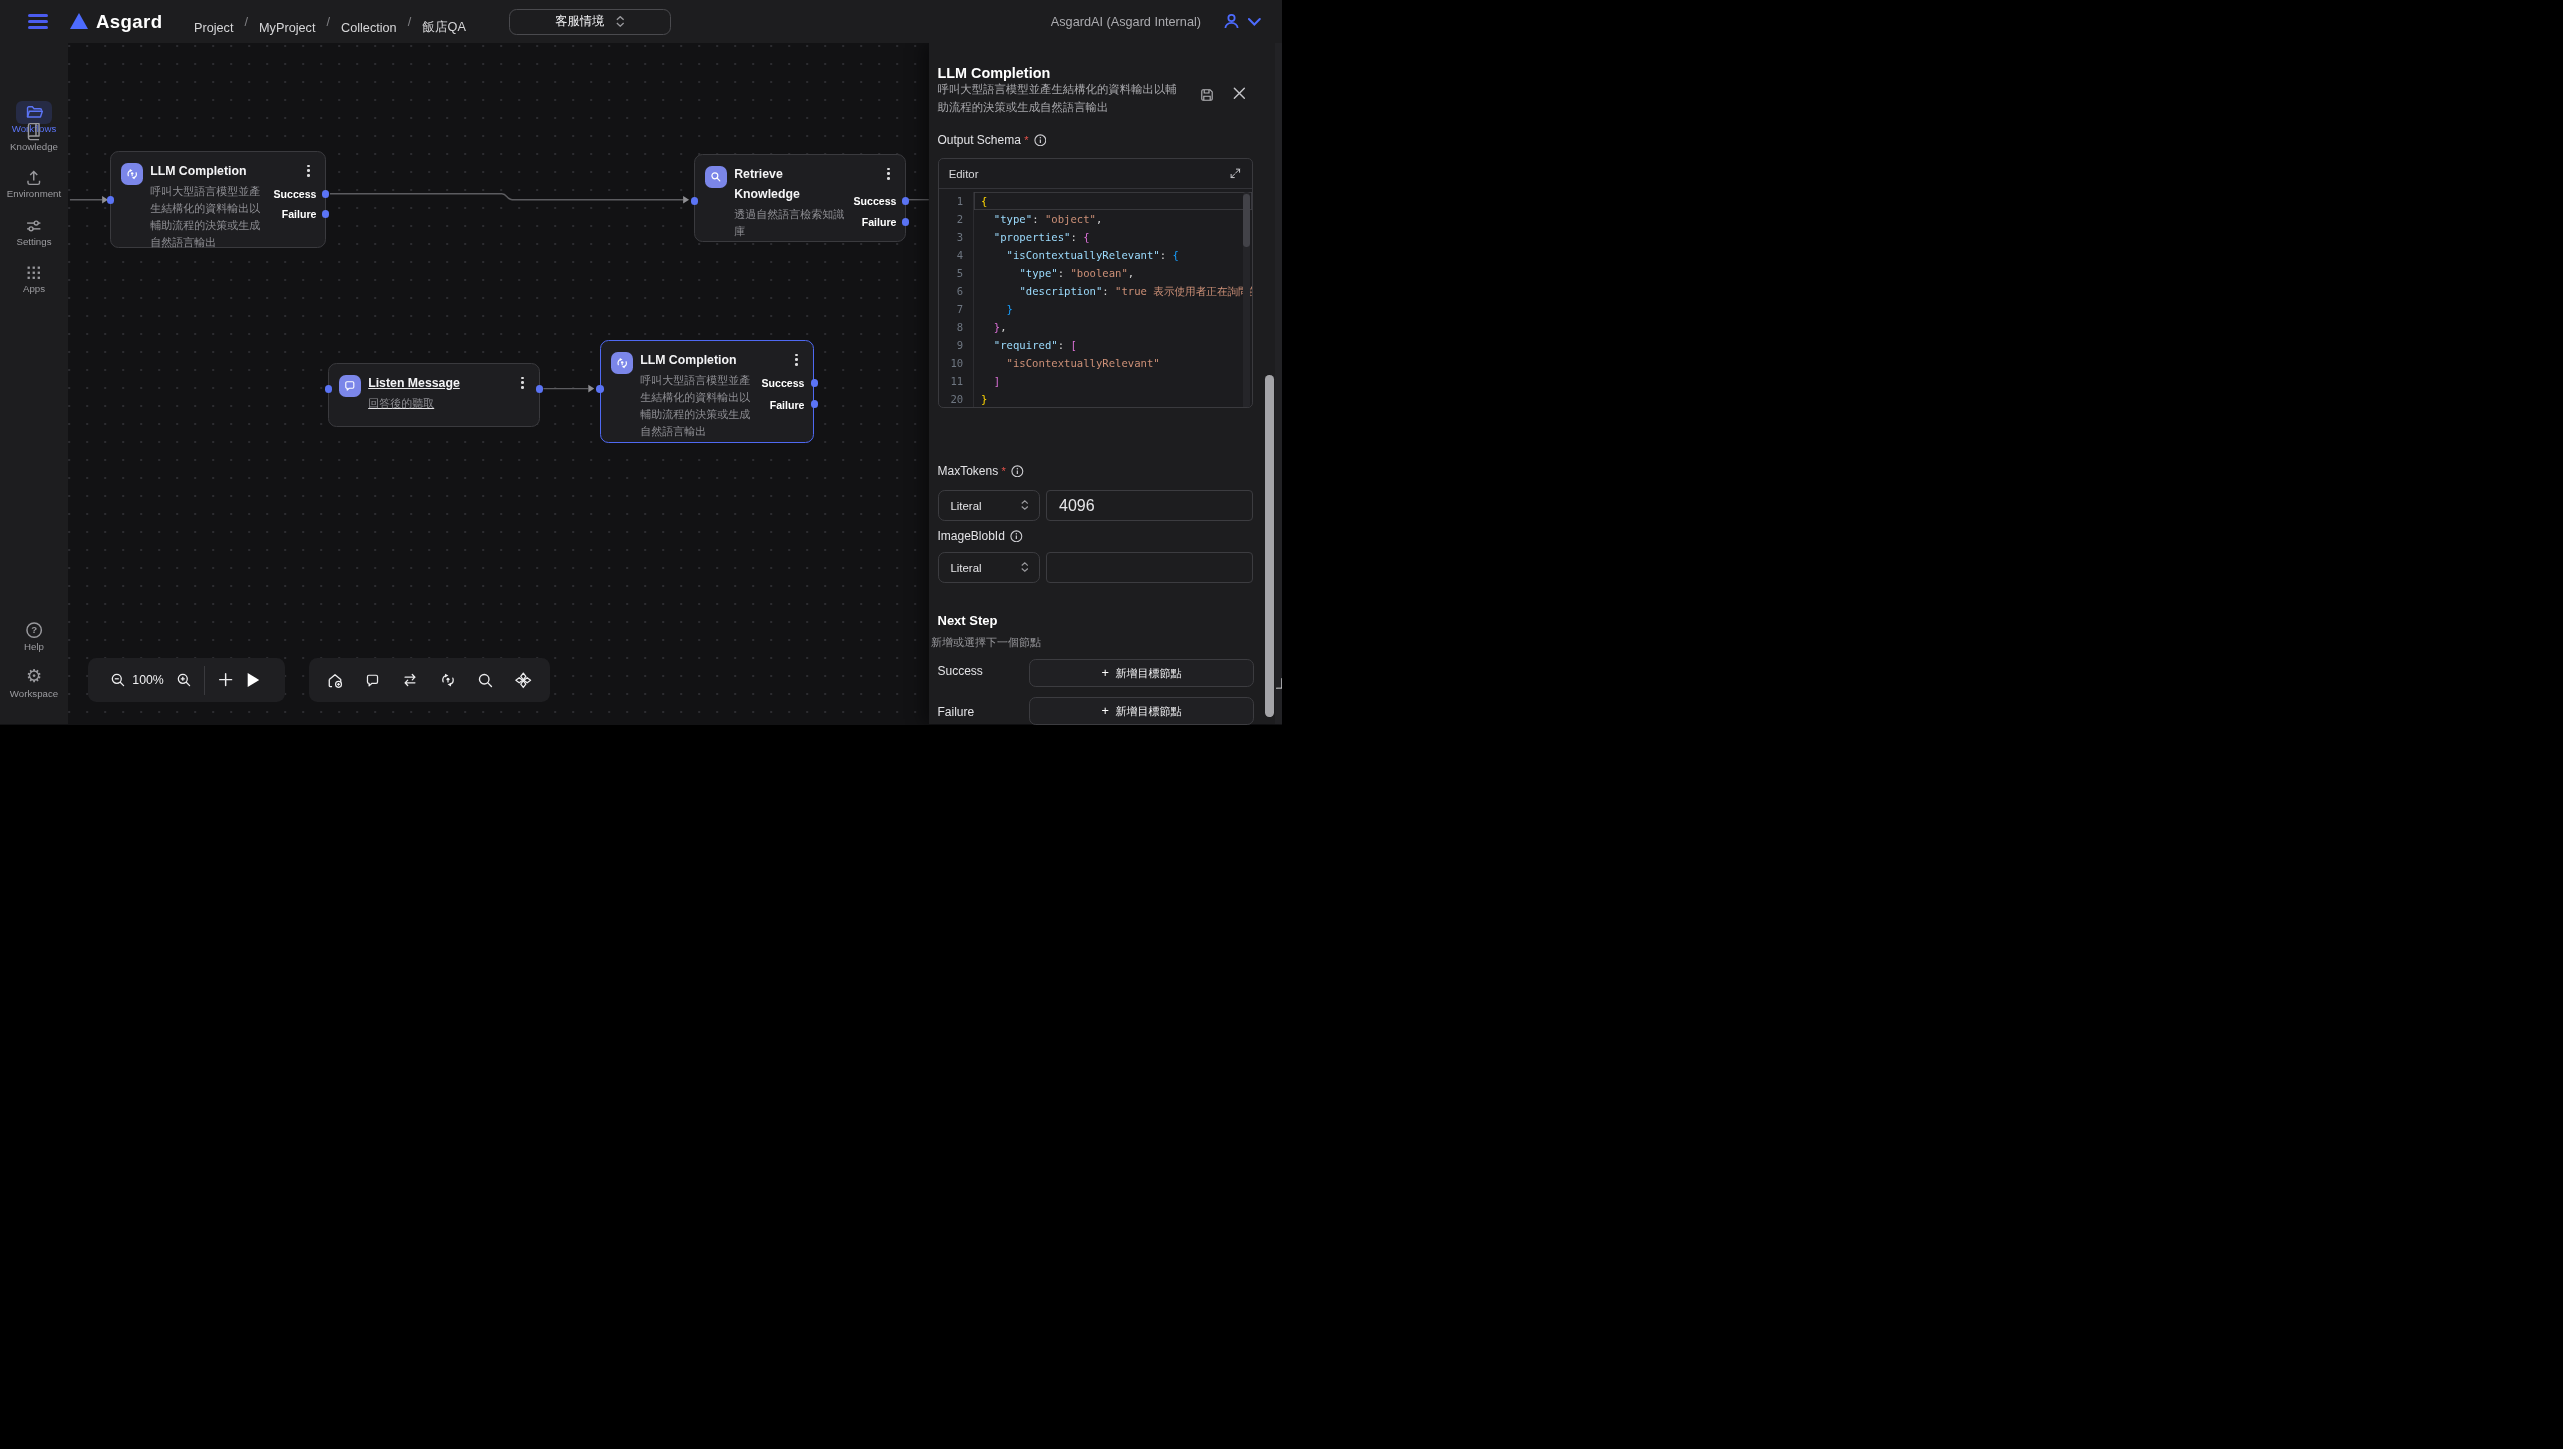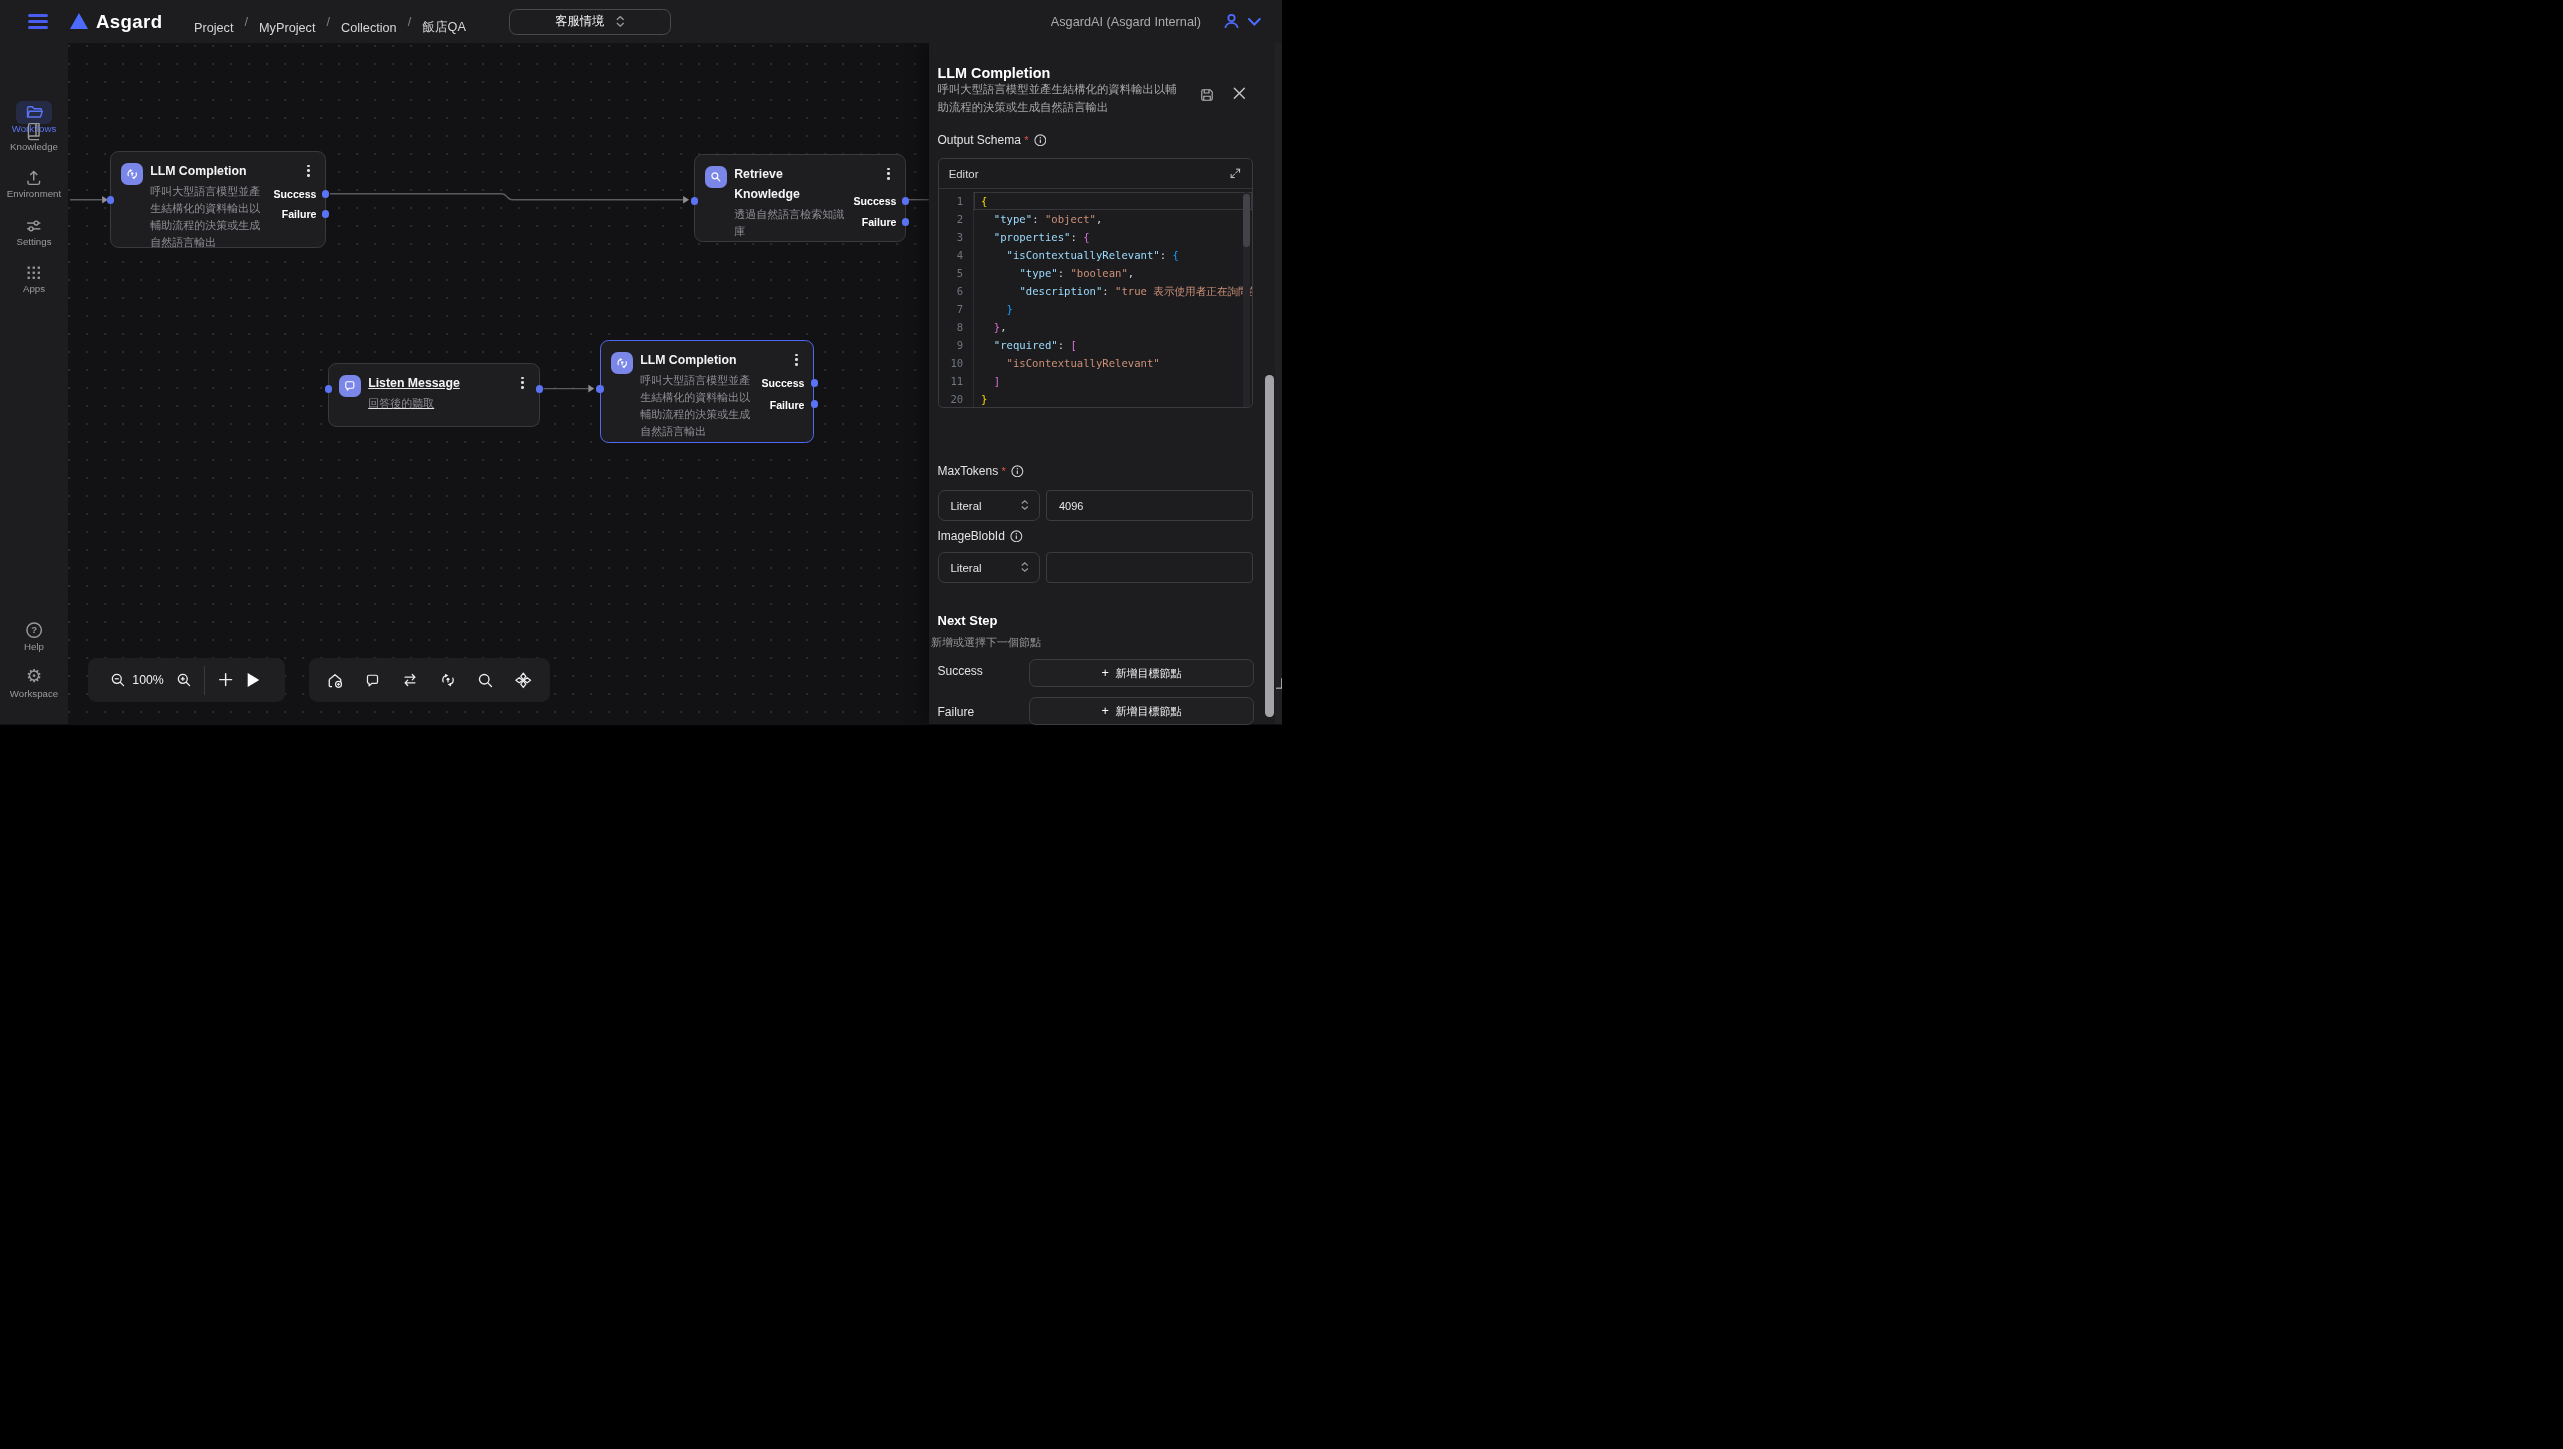--- a/index.html
+++ b/index.html
@@ -69,21 +69,21 @@
   .code-line { display:flex; height:18px; font-family:"DejaVu Sans Mono", monospace; font-size:10.6px; line-height:18px; }
   .ln { width:34px; text-align:right; padding-right:9.3px; color:#6e7681; flex:none; }
   .code-wrap { flex:1; padding-left:7.6px; border-left:0.8px solid #2c2c30; white-space:pre; overflow:hidden; color:#d4d4d4; }
   .code-line.current .code-wrap { box-shadow:inset 0 0 0 0.8px #404046; }
   .tok-p1 { color:#ffd700; } .tok-p2 { color:#da70d6; } .tok-p3 { color:#179fff; }
   .tok-k { color:#9cdcfe; } .tok-s { color:#ce9178; }
   .ed-scroll-track { position:absolute; right:1.7px; top:3.4px; width:6.8px; height:227px; background:#252529; border-radius:3.4px; }
   .ed-scroll-thumb { position:absolute; right:1.7px; top:5.1px; width:6.8px; height:53px; background:#424248; border-radius:3.4px; }
 
   .select-box { position:absolute; height:31px; border:0.8px solid #3c3c40; border-radius:6.8px; display:flex; align-items:center; justify-content:space-between; padding:0 10.2px 0 12px; font-size:11.4px; color:#e6e6e9; cursor:pointer; }
-  .text-input { position:absolute; height:31px; border:0.8px solid #3c3c40; border-radius:4px; background:transparent; color:#e6e6e9; font-size:11px; padding:0 12px; font-family:"Liberation Sans", sans-serif; outline:none; }
+  .text-input { position:absolute; height:31px; border:0.8px solid #3c3c40; border-radius:4px; background:transparent; color:#e6e6e9; font-size:16px; padding:0 12px; font-family:"Liberation Sans", sans-serif; outline:none; }
 
   .next-title { position:absolute; left:8.5px; top:570px; font-size:13px; font-weight:700; color:#fff; }
   .next-sub { position:absolute; left:2px; top:592px; font-size:11px; color:#97979b; }
   .row-label { position:absolute; left:8.5px; font-size:12px; color:#e3e3e6; }
   .add-btn { position:absolute; left:100px; width:225px; height:28px; border:0.8px solid #3c3c40; border-radius:6.8px; display:flex; align-items:center; justify-content:center; gap:6.8px; font-size:11px; color:#f0f0f2; cursor:pointer; background:#202023; }
   .add-btn .plus { font-size:12.7px; line-height:1; color:#fff; }
 
   .panel-scroll-track { position:absolute; left:346px; top:0; width:6.8px; height:681px; background:#222225; }
   .panel-scroll-thumb { position:absolute; left:336px; top:332px; width:8.5px; height:342px; background:#a4a4a8; border-radius:4.2px; }
   .edge-overflow { position:absolute; left:347px; top:633px; width:6px; height:15.3px; overflow:hidden; font-size:12px; color:#e8e8ea; z-index:5; }

